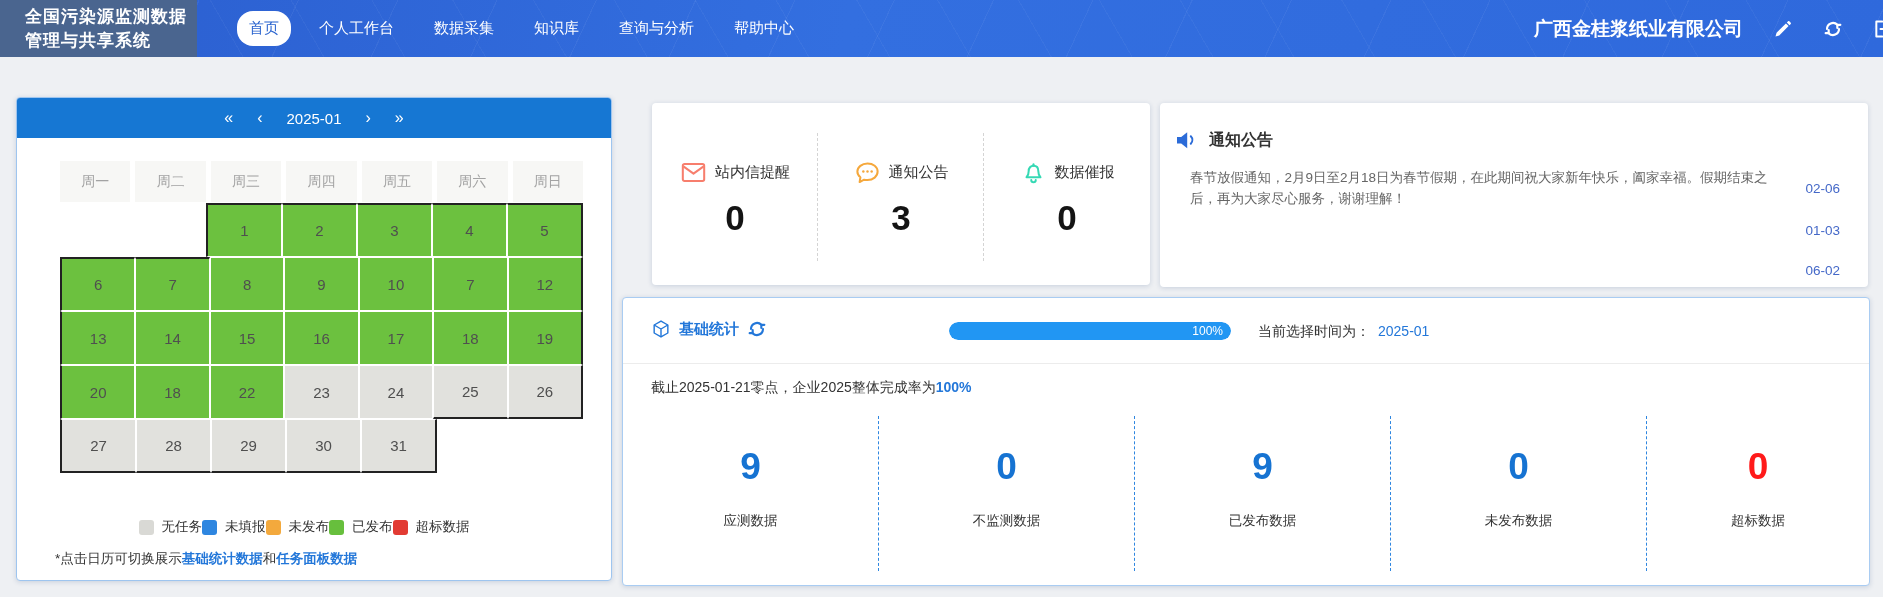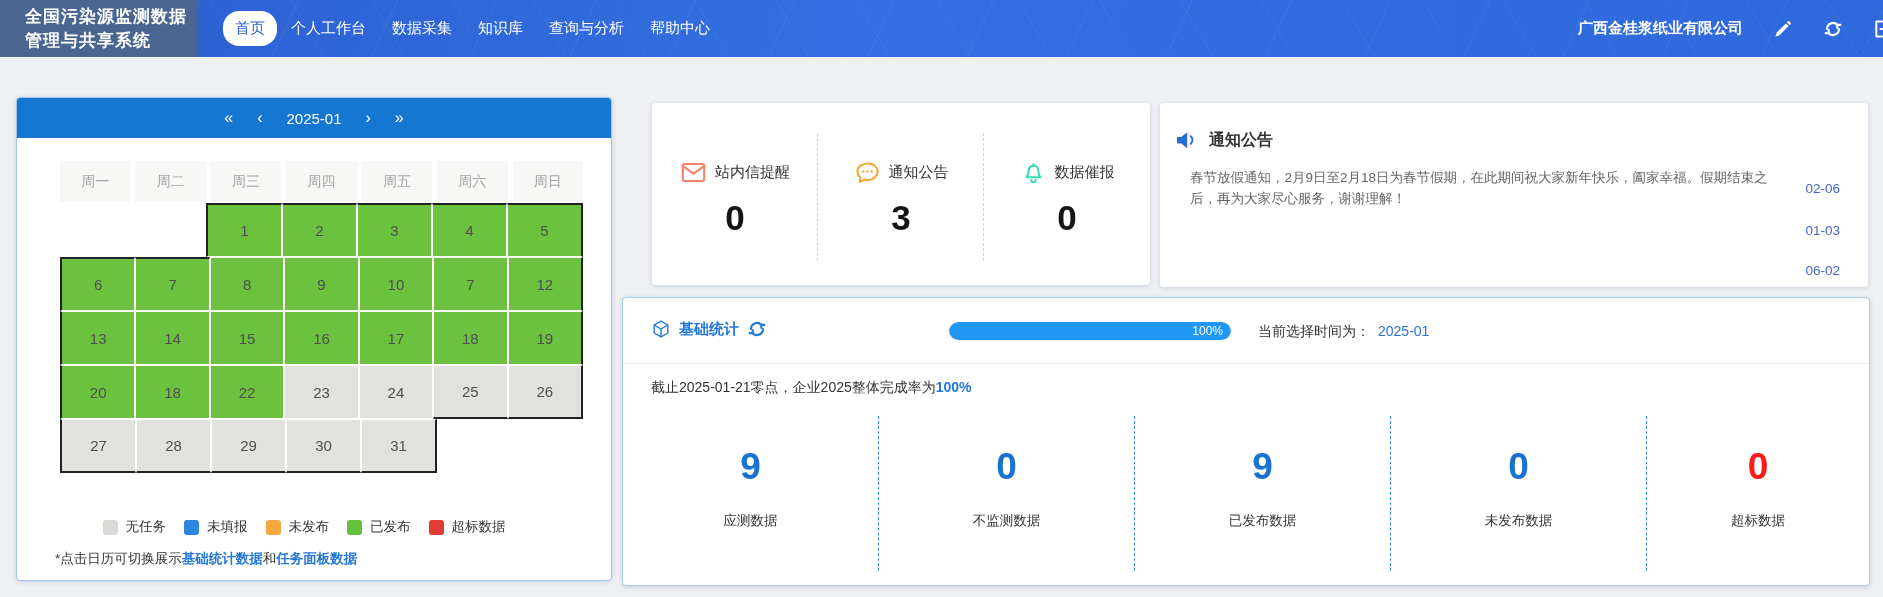--- a/index.html
+++ b/index.html
@@ -23,25 +23,25 @@
       repeating-linear-gradient(60deg, rgba(255,255,255,.04) 0 1px, transparent 1px 70px);
   }
   .brand{
     width:197px; height:57px; background:#4a658f; color:#fff;
     font-size:17px; font-weight:bold; line-height:24px; letter-spacing:1px;
     display:flex; align-items:center; padding-left:25px; flex:none; z-index:2;
   }
   .nav-menu{ display:flex; align-items:center; margin-left:26px; gap:2px; z-index:2;}
   .nav-item{
     color:#fff; font-size:15px; padding:8px 12px; border-radius:16px;
-    cursor:pointer; white-space:nowrap; text-decoration:none;
+    cursor:pointer; white-space:nowrap; text-decoration:none;margin-left:14px;
   }
   .nav-item.active{ background:#fff; color:#2a64cf; }
   .nav-right{ position:absolute; right:0; top:0; height:57px; display:flex; align-items:center; gap:30px; z-index:2;}
-  .company{ color:#fff; font-size:15px; font-weight:bold; }
+  .company{ color:#fff; font-size:19px; font-weight:bold; }
   .nav-icon{ width:20px; height:20px; display:block; cursor:pointer; }
   .exit-wrap{ width:22px; margin-right:-12px; overflow:hidden; }
   
   .card{ position:absolute; background:#fff; border-radius:4px; box-shadow:0 1px 5px rgba(30,60,120,.18); }
   
   .calendar-card{ left:16px; top:97px; width:596px; height:484px; border:1px solid #9ec5ef; }
   .cal-header{
     height:40px; background:#1677d3; border-radius:3px 3px 0 0;
     display:flex; align-items:center; justify-content:center; gap:24px;
     color:#fff; font-size:15px;
@@ -58,21 +58,21 @@
   .cal-row{ display:flex; height:54px; }
   .cal-cell{
     flex:1; display:flex; align-items:center; justify-content:center;
     font-size:15px; color:#4f4f4f; cursor:pointer;
   }
   .cal-cell.green{ background:#6cc13f; }
   .cal-cell.gray{ background:#e1e1dd; }
   .cal-cell.empty{ background:transparent; cursor:default; }
   .cal-legend{
     position:absolute; left:0; right:20px; top:420px;
-    display:flex; justify-content:center; align-items:center; gap:18px;
+    display:flex; justify-content:center; align-items:center; 
     font-size:13.5px; color:#333;
   }
   .legend-item{ display:flex; align-items:center; gap:8px; }
   .legend-swatch{ width:15px; height:15px; border-radius:3px; display:block; }
   .cal-note{ position:absolute; left:38px; top:452px; font-size:13.5px; color:#333; }
   .cal-note b{ color:#2377d9; cursor:pointer; }
   
   .stat-card{ left:652px; top:103px; width:498px; height:182px; display:flex; padding-top:56px; }
   .stat-sec{ flex:1; position:relative; display:flex; flex-direction:column; align-items:center; }
   .stat-sec .divider{ position:absolute; right:0; top:-26px; bottom:24px; border-left:1px dashed #d4d4d4; }

